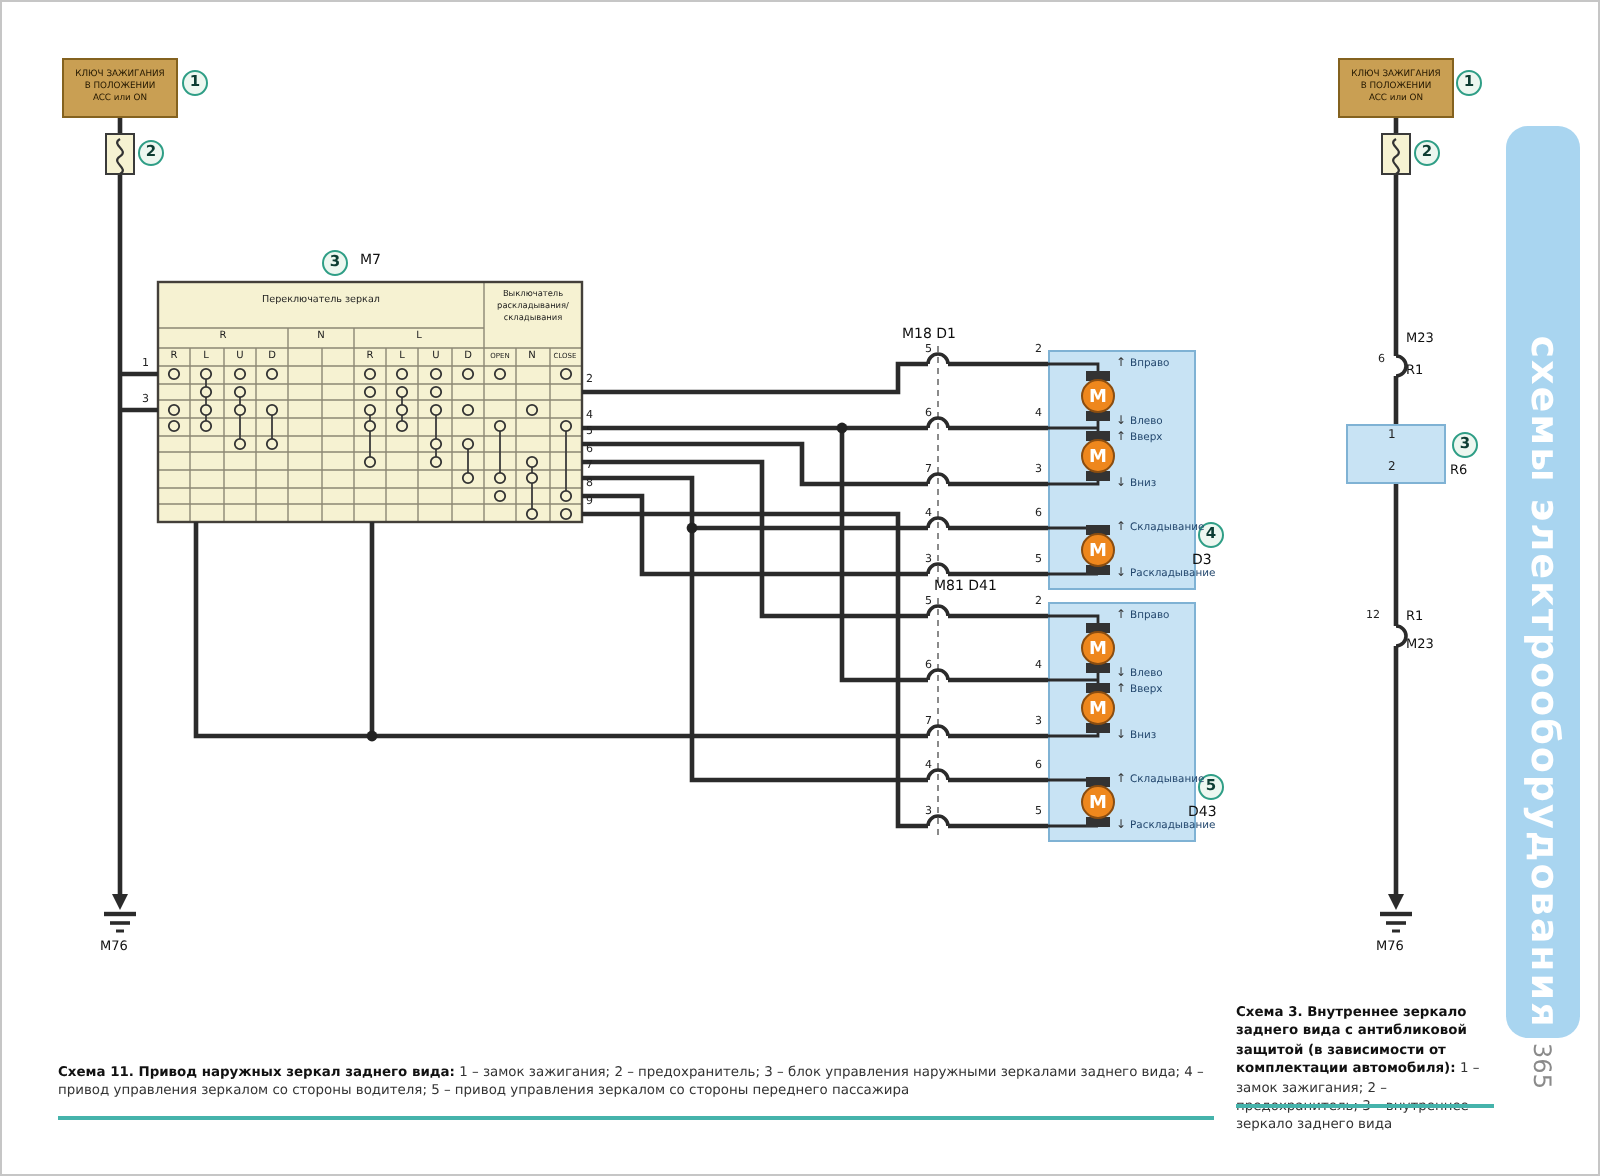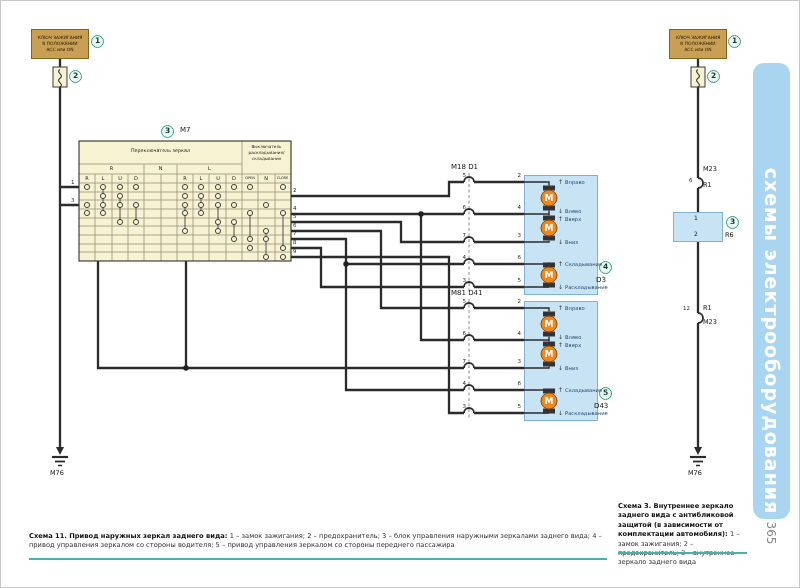--- a/index.html
+++ b/index.html
@@ -268,21 +268,21 @@
   <span class="ml" style="left:557px;top:259px;">
       <i class="ar">↑</i>
       <i class="tx">Складывание</i>
     </span>
   <span class="ml" style="left:557px;top:282px;">
       <i class="ar">↓</i>
       <i class="tx">Раскладывание</i>
     </span>
   <span class="ref" style="left:595px;top:276px;">D3</span>
 
-  <span class="ref" style="left:450px;top:289px;">M81 D41</span>
+  <span class="ref" style="left:466px;top:289px;">M81 D41</span>
   <span class="pin" style="left:455px;top:298px;width:10px;text-align:right;">5</span>
   <span class="pin" style="left:455px;top:330px;width:10px;text-align:right;">6</span>
   <span class="pin" style="left:455px;top:358px;width:10px;text-align:right;">7</span>
   <span class="pin" style="left:455px;top:380px;width:10px;text-align:right;">4</span>
   <span class="pin" style="left:455px;top:403px;width:10px;text-align:right;">3</span>
   <span class="pin" style="left:510px;top:298px;width:10px;text-align:right;">2</span>
   <span class="pin" style="left:510px;top:330px;width:10px;text-align:right;">4</span>
   <span class="pin" style="left:510px;top:358px;width:10px;text-align:right;">3</span>
   <span class="pin" style="left:510px;top:380px;width:10px;text-align:right;">6</span>
   <span class="pin" style="left:510px;top:403px;width:10px;text-align:right;">5</span>

